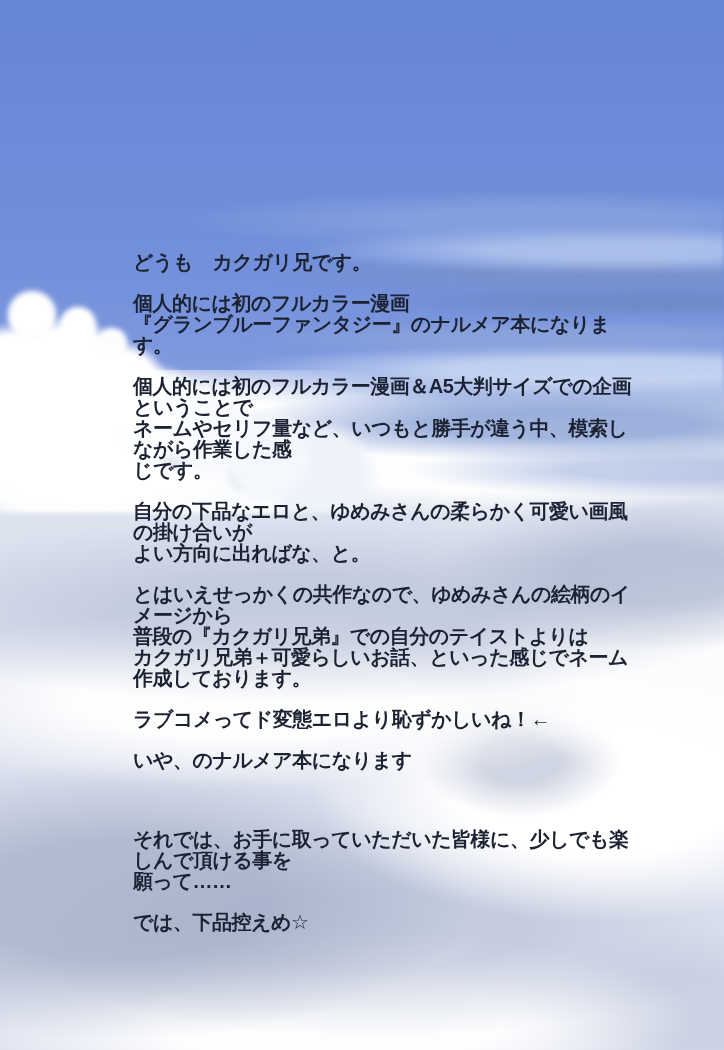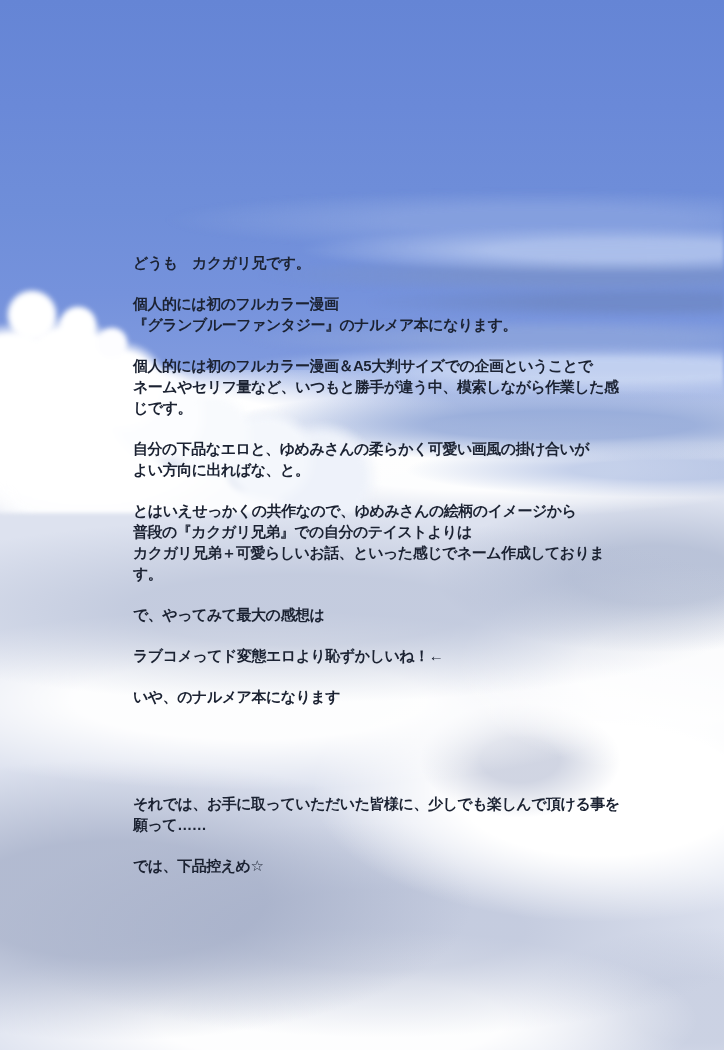--- a/index.html
+++ b/index.html
@@ -94,31 +94,31 @@
       
       linear-gradient(180deg, rgba(223,228,241,0) 0px, rgba(223,228,241,0.9) 50px, #dde2ef 110px, #dde2ef 100%);
   }
   
   .text-block {
     position: absolute;
     left: 133px;
     top: 252px;
     width: 500px;
     color: #1b2232;
-    font-size: 15px;
+    font-size: 20px;
     font-weight: 700;
     line-height: 21px;
     letter-spacing: -0.5px;
   }
   .text-block p {
     margin: 20px 0 0 0;
     white-space: pre-line;
   }
   .text-block p:first-child { margin-top: 0; }
-  .text-block p.gap-large { margin-top: 86px; }
+  .text-block p.gap-large { margin-top: 58px; }
 </style>
 </head>
 <body>
 
 <div class="page">
   <div class="sky"></div>
   <div class="streaks"></div>
   <div class="deck"></div>
   <div class="cumulus"></div>
 
@@ -127,20 +127,19 @@
     <p>個人的には初のフルカラー漫画
 『グランブルーファンタジー』のナルメア本になります。</p>
     <p>個人的には初のフルカラー漫画＆A5大判サイズでの企画ということで
 ネームやセリフ量など、いつもと勝手が違う中、模索しながら作業した感
 じです。</p>
     <p>自分の下品なエロと、ゆめみさんの柔らかく可愛い画風の掛け合いが
 よい方向に出ればな、と。</p>
     <p>とはいえせっかくの共作なので、ゆめみさんの絵柄のイメージから
 普段の『カクガリ兄弟』での自分のテイストよりは
 カクガリ兄弟＋可愛らしいお話、といった感じでネーム作成しております。</p>
-    <p>で、やってみて最大の感想は</p>
     <p>ラブコメってド変態エロより恥ずかしいね！←</p>
     <p>いや、のナルメア本になります</p>
     <p class="gap-large">それでは、お手に取っていただいた皆様に、少しでも楽しんで頂ける事を
 願って……</p>
     <p>では、下品控えめ☆</p>
   </div>
 </div>
 
 </body></html>

